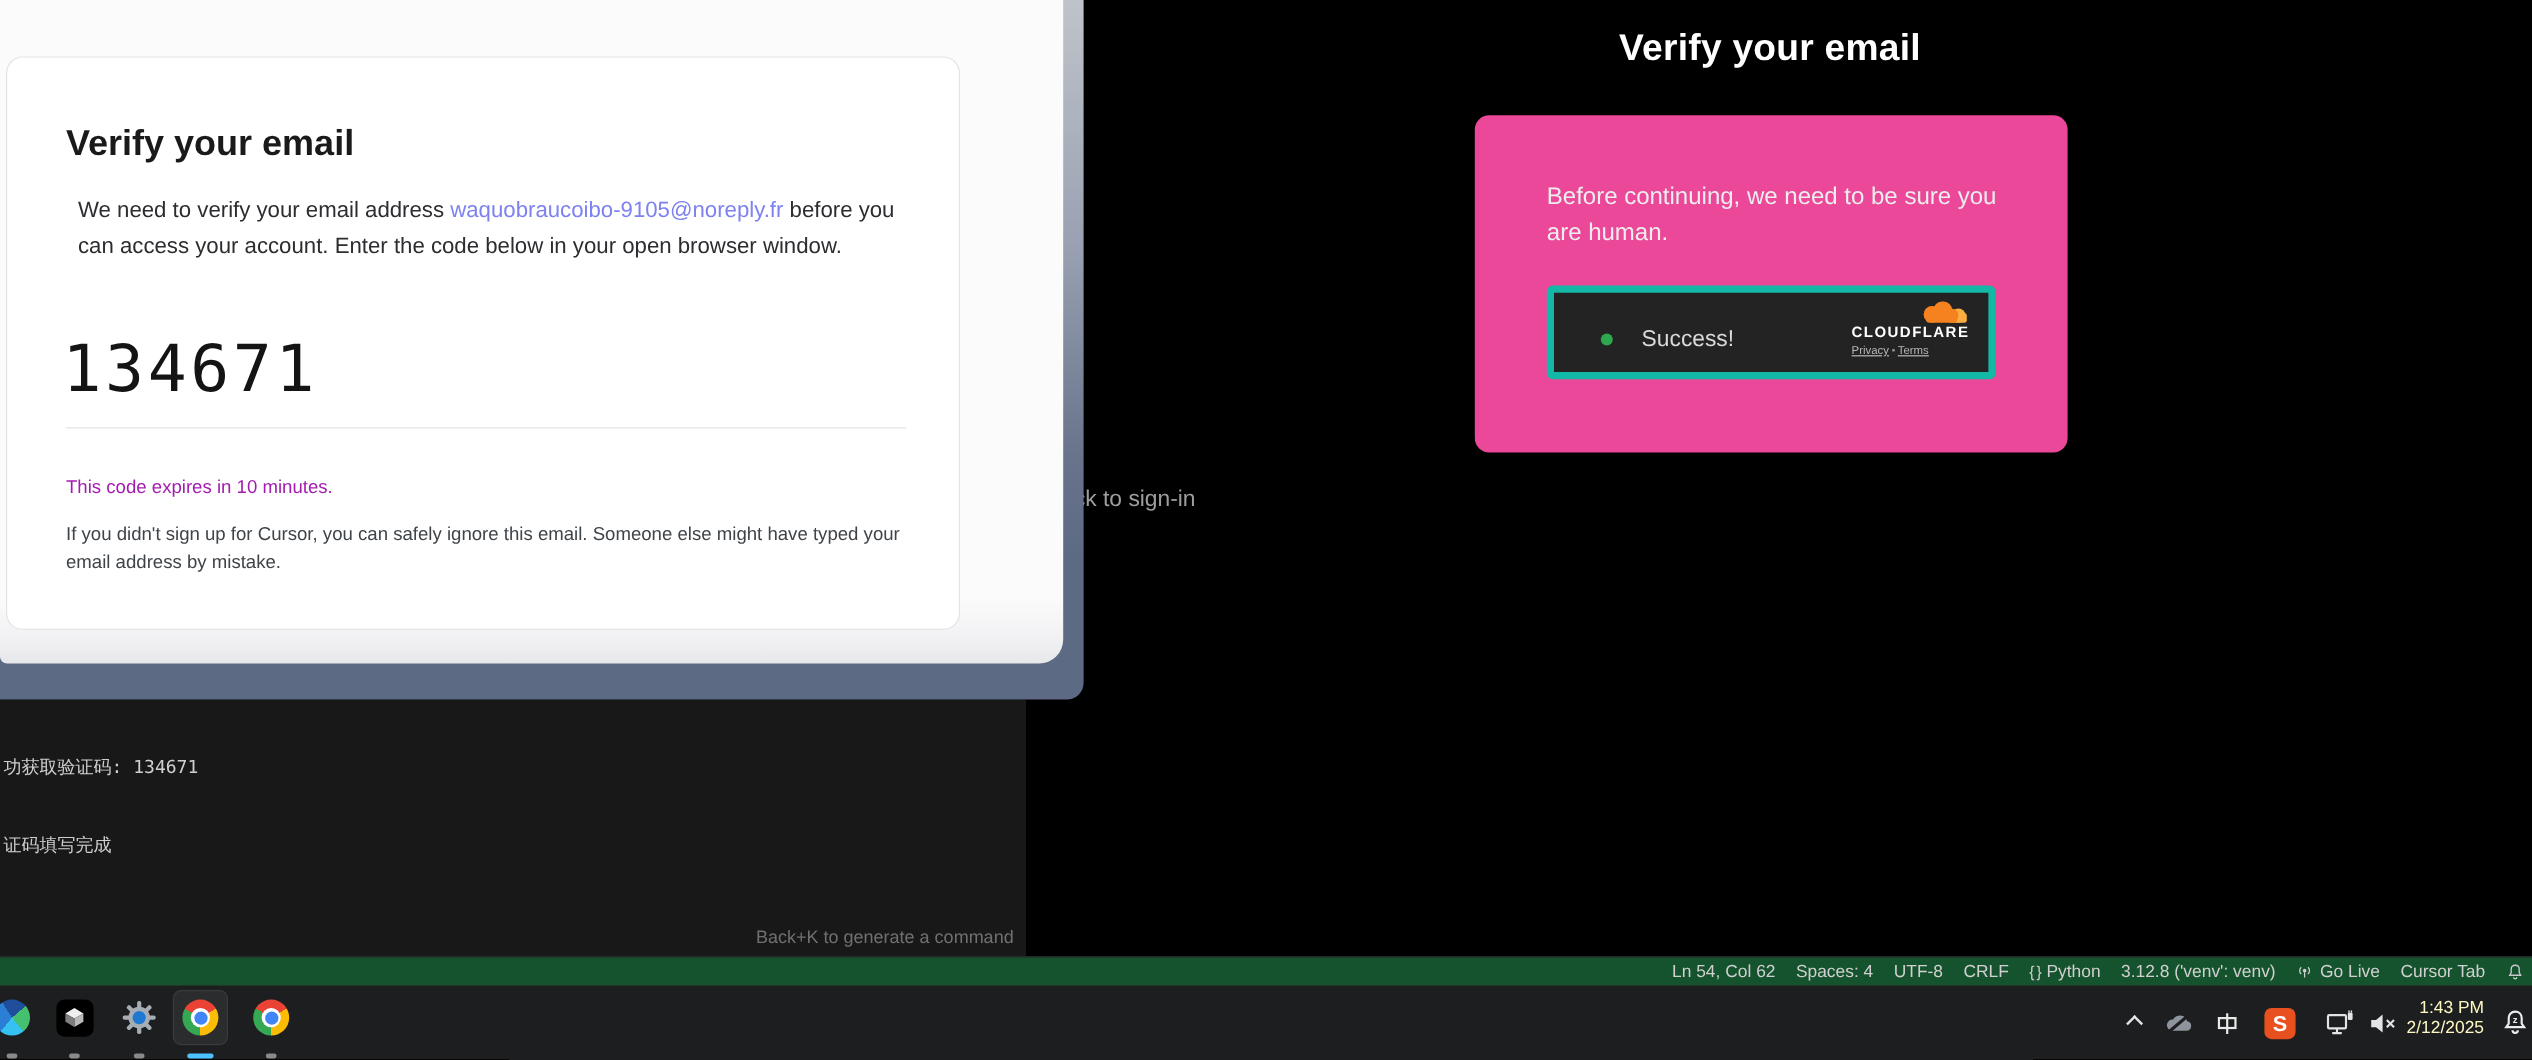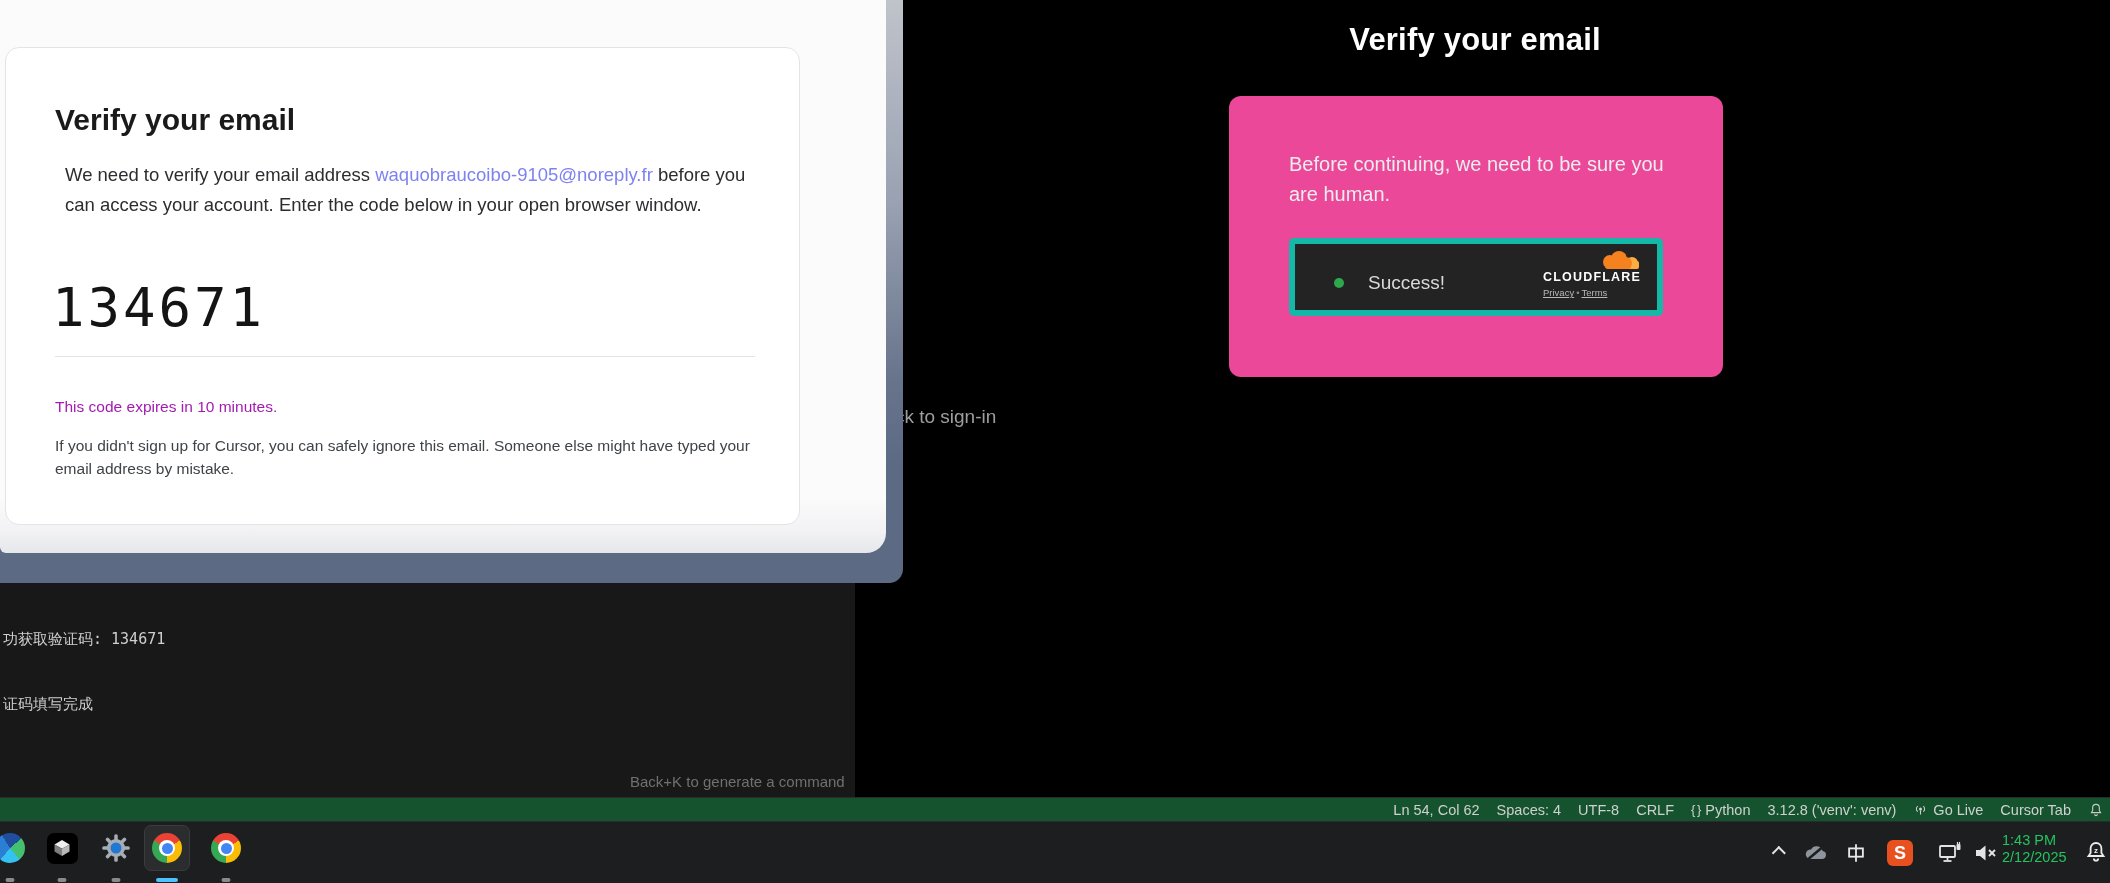--- a/index.html
+++ b/index.html
@@ -72,21 +72,21 @@
 
   .edge-icon { width:30px; height:30px; border-radius:50%; background:conic-gradient(from 140deg,#35c1f1 0 22%,#2a7fd4 22% 52%,#1f4e9c 52% 75%,#44c06e 75% 100%); }
   .cursor-app-icon { width:31px; height:31px; border-radius:7px; background:#000; display:flex; align-items:center; justify-content:center; }
   .chrome-icon { position:relative; width:30px; height:30px; border-radius:50%; background:conic-gradient(from -60deg,#ea4335 0 120deg,#fbbc05 120deg 240deg,#34a853 240deg 360deg); }
   .chrome-icon::before { content:""; position:absolute; left:7px; top:7px; width:16px; height:16px; border-radius:50%; background:#fff; }
   .chrome-icon::after { content:""; position:absolute; left:9.5px; top:9.5px; width:11px; height:11px; border-radius:50%; background:#4285f4; }
 
   .tray-item { position:absolute; top:11px; width:36px; height:40px; display:flex; align-items:center; justify-content:center; cursor:pointer; }
   .chevron-up { width:10px; height:10px; border-top:2.2px solid #e4e4e4; border-right:2.2px solid #e4e4e4; transform:rotate(-45deg) translate(2px,2px); }
   .s-icon { width:26px; height:26px; border-radius:6px; background:#e8511f; color:#fff; font-weight:bold; font-size:18px; display:flex; align-items:center; justify-content:center; }
-  .clock { position:absolute; right:28px; top:10px; width:80px; text-align:left; color:#22c55e; font-size:14.5px; line-height:17px; cursor:pointer; }
+  .clock { position:absolute; right:40px; top:10px; width:80px; text-align:right; color:#fef9c3; font-size:14.5px; line-height:17px; cursor:pointer; }
   .tray-bell { position:absolute; right:0px; top:16px; width:26px; cursor:pointer; }
 </style>
 </head>
 <body>
 
 <div class="screen">
 
 
   <div class="terminal-pane">
     <div class="terminal-lines">

